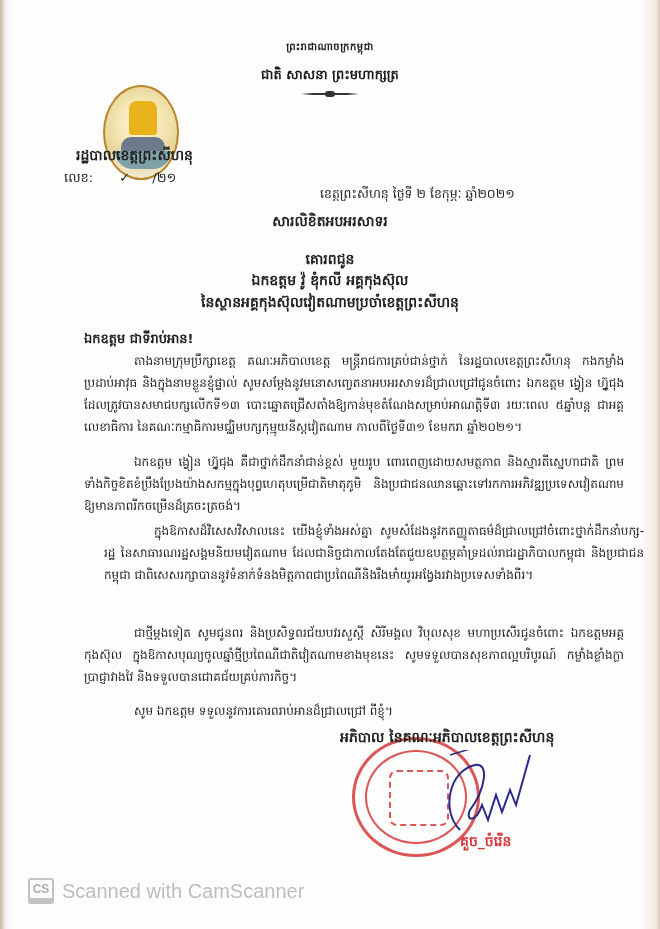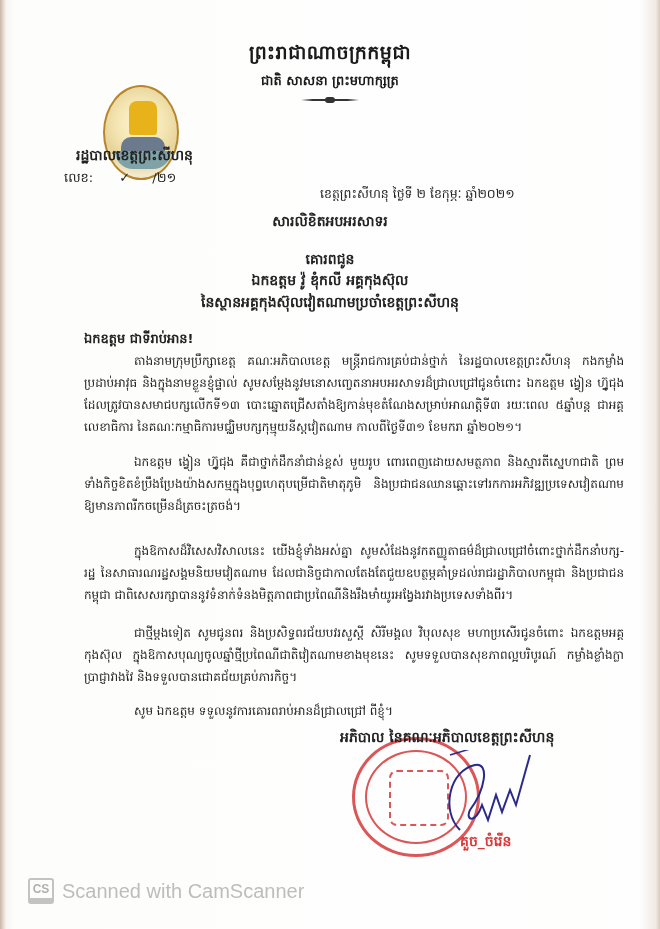--- a/index.html
+++ b/index.html
@@ -10,22 +10,22 @@
     color: #222;
     position: relative;
   }
   .page {
     position: absolute; left: 0; top: 0; width: 660px; height: 929px;
     background: linear-gradient(90deg, #c9b7a3 0px, #f6f4f1 6px, #fdfdfc 14px, #fefefe 640px, #efe9e3 656px, #d9c9b8 660px);
   }
   .kh { font-family: "DejaVu Sans", sans-serif; }
 
   .header-center { position: absolute; left: 230px; top: 40px; width: 200px; text-align: center; }
-  .kingdom { font-size: 19px; font-weight: bold; letter-spacing: 0.5px; color: #1a1a1a; }
-  .motto { font-size: 13px; font-weight: bold; margin-top: 4px; color: #1a1a1a; }
+  .kingdom { font-size: 10px; font-weight: bold; letter-spacing: 0.5px; color: #1a1a1a; }
+  .motto { font-size: 13px; font-weight: bold; margin-top: 11px; color: #1a1a1a; }
   .ornament { margin: 8px auto 0; width: 58px; height: 2px; background: linear-gradient(90deg, transparent, #333 20%, #333 80%, transparent); position: relative; }
   .ornament::after { content:""; position:absolute; left:24px; top:-2px; width:10px; height:6px; background:#333; border-radius: 3px; }
 
   .logo { position: absolute; left: 103px; top: 85px; width: 76px; height: 95px; border-radius: 50%;
     border: 2px solid #b8862a; background: radial-gradient(circle at 50% 40%, #fff6d5 0, #f5e7b5 35%, #e7d49a 60%, #f2ead0 80%); box-sizing: border-box; overflow: hidden; }
   .logo .lion { position: absolute; left: 24px; top: 14px; width: 28px; height: 34px; background: #e8b21a; border-radius: 8px 8px 3px 3px; }
   .logo .gear { position: absolute; left: 16px; top: 50px; width: 44px; height: 14px; background: #6b7a8c; border-radius: 10px 10px 0 0; }
   .logo .base { position: absolute; left: 10px; top: 64px; width: 56px; height: 18px; background: #7fa1a8; border-radius: 0 0 20px 20px; }
 
   .admin { position: absolute; left: 64px; top: 146px; font-size: 14px; font-weight: bold; margin-left: 12px; }
@@ -39,21 +39,21 @@
 
   .title { position: absolute; left: 0; width: 660px; text-align: center; top: 212px; font-size: 14px; font-weight: bold; }
   .recipient { position: absolute; left: 0; width: 660px; text-align: center; font-weight: bold; font-size: 14px; }
   .r1 { top: 250px; } .r2 { top: 271px; } .r3 { top: 293px; }
 
   .salutation { position: absolute; left: 84px; top: 330px; font-size: 13px; font-weight: bold; }
   .para { position: absolute; left: 84px; width: 540px; font-size: 12px; line-height: 22px; text-align: justify; }
   .para .indent { display: inline-block; width: 50px; }
   .p1 { top: 350px; }
   .p2 { top: 451px; }
-  .p3 { top: 540px; }
+  .p3 { top: 520px; margin-left: 20px; }
   .p4 { top: 622px; }
   .p5 { top: 700px; left: 84px; }
 
   .signer-title { position: absolute; left: 340px; top: 728px; font-size: 14px; font-weight: bold; white-space: nowrap; }
   .stamp { position: absolute; left: 352px; top: 737px; width: 128px; height: 120px; border-radius: 50%; border: 3px solid #d63a3a; box-sizing: border-box; opacity: 0.85; }
   .stamp::before { content:""; position:absolute; left:10px; top:10px; right:10px; bottom:10px; border-radius:50%; border:2px solid #d63a3a; }
   .stamp-inner { position:absolute; left:34px; top:30px; width:56px; height:52px; border: 2px dashed #d63a3a; border-radius: 8px; }
   .signature { position: absolute; left: 430px; top: 750px; width: 120px; height: 90px; }
   .signer-name { position: absolute; left: 460px; top: 832px; font-size: 14px; font-weight: bold; color: #d63a3a; }
 

